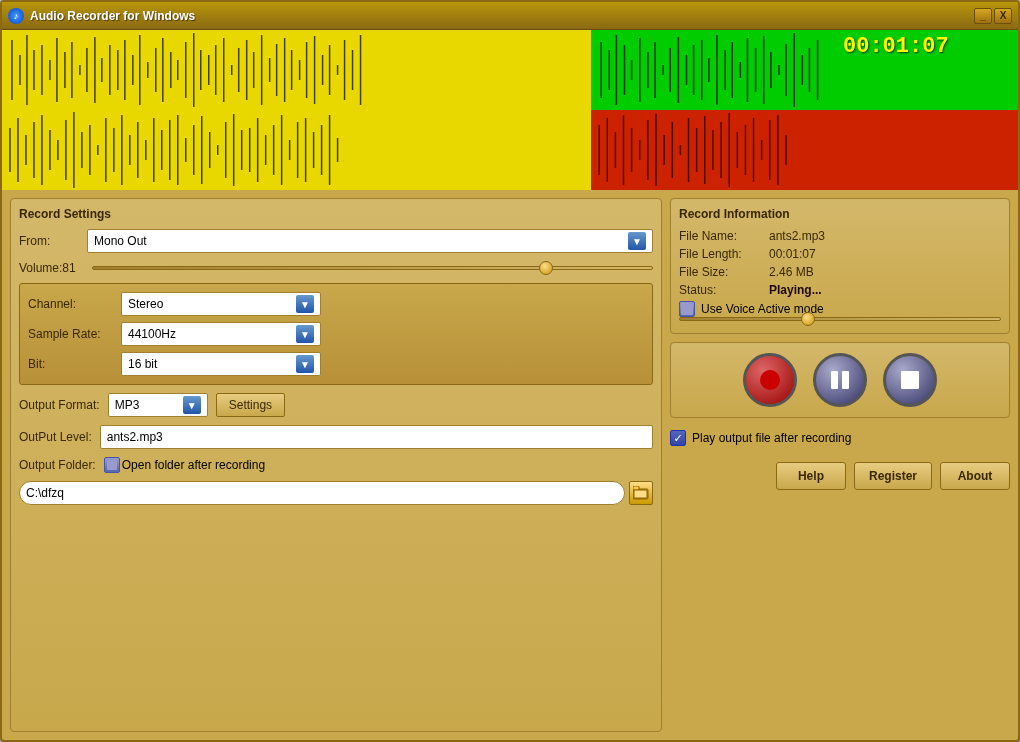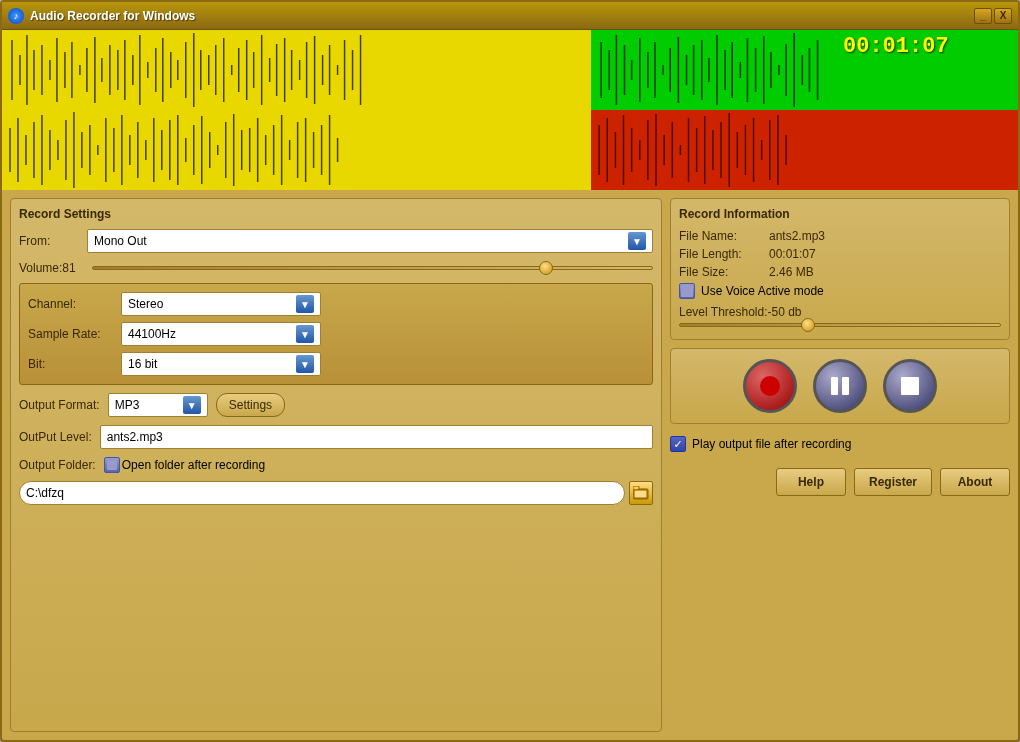--- a/index.html
+++ b/index.html
@@ -281,21 +281,21 @@
       padding: 0 6px;
       justify-content: space-between;
       cursor: pointer;
     }
 
     .settings-btn {
       height: 24px;
       padding: 0 12px;
       background: linear-gradient(to bottom, #e8cc80, #c8a84b);
       border: 1px solid #8b6914;
-      border-radius: 11px;
+      border-radius: 2px;
       cursor: pointer;
       font-size: 12px;
       color: #3a2800;
     }
 
     .text-input {
       height: 24px;
       background: white;
       border: 1px solid #a08030;
       border-radius: 2px;
@@ -941,31 +941,34 @@
           <span class="info-value">ants2.mp3</span>
         </div>
         <div class="info-row">
           <span class="info-key">File Length:</span>
           <span class="info-value">00:01:07</span>
         </div>
         <div class="info-row">
           <span class="info-key">File Size:</span>
           <span class="info-value">2.46 MB</span>
         </div>
+        <div class="info-row">
+          <span class="info-key">Status:</span>
+          <span class="info-value bold">Playing...</span>
+        </div>
 
         <div class="voice-active-row">
           <div class="checkbox-icon">
             <svg width="12" height="12" viewBox="0 0 12 12">
               <rect width="12" height="12" rx="1" fill="#9999cc"></rect>
             </svg>
           </div>
           <span>Use Voice Active mode</span>
         </div>
 
-        <div class="level-threshold-label">Level Threshold:-50 db</div>
         <div class="level-slider-track">
           <div class="slider-thumb" style="left: calc(40% - 7px);"></div>
         </div>
       </div>
 
       <div class="transport-box">
         <div class="transport-btn record">
           <div class="record-dot"></div>
         </div>
         <div class="transport-btn">

